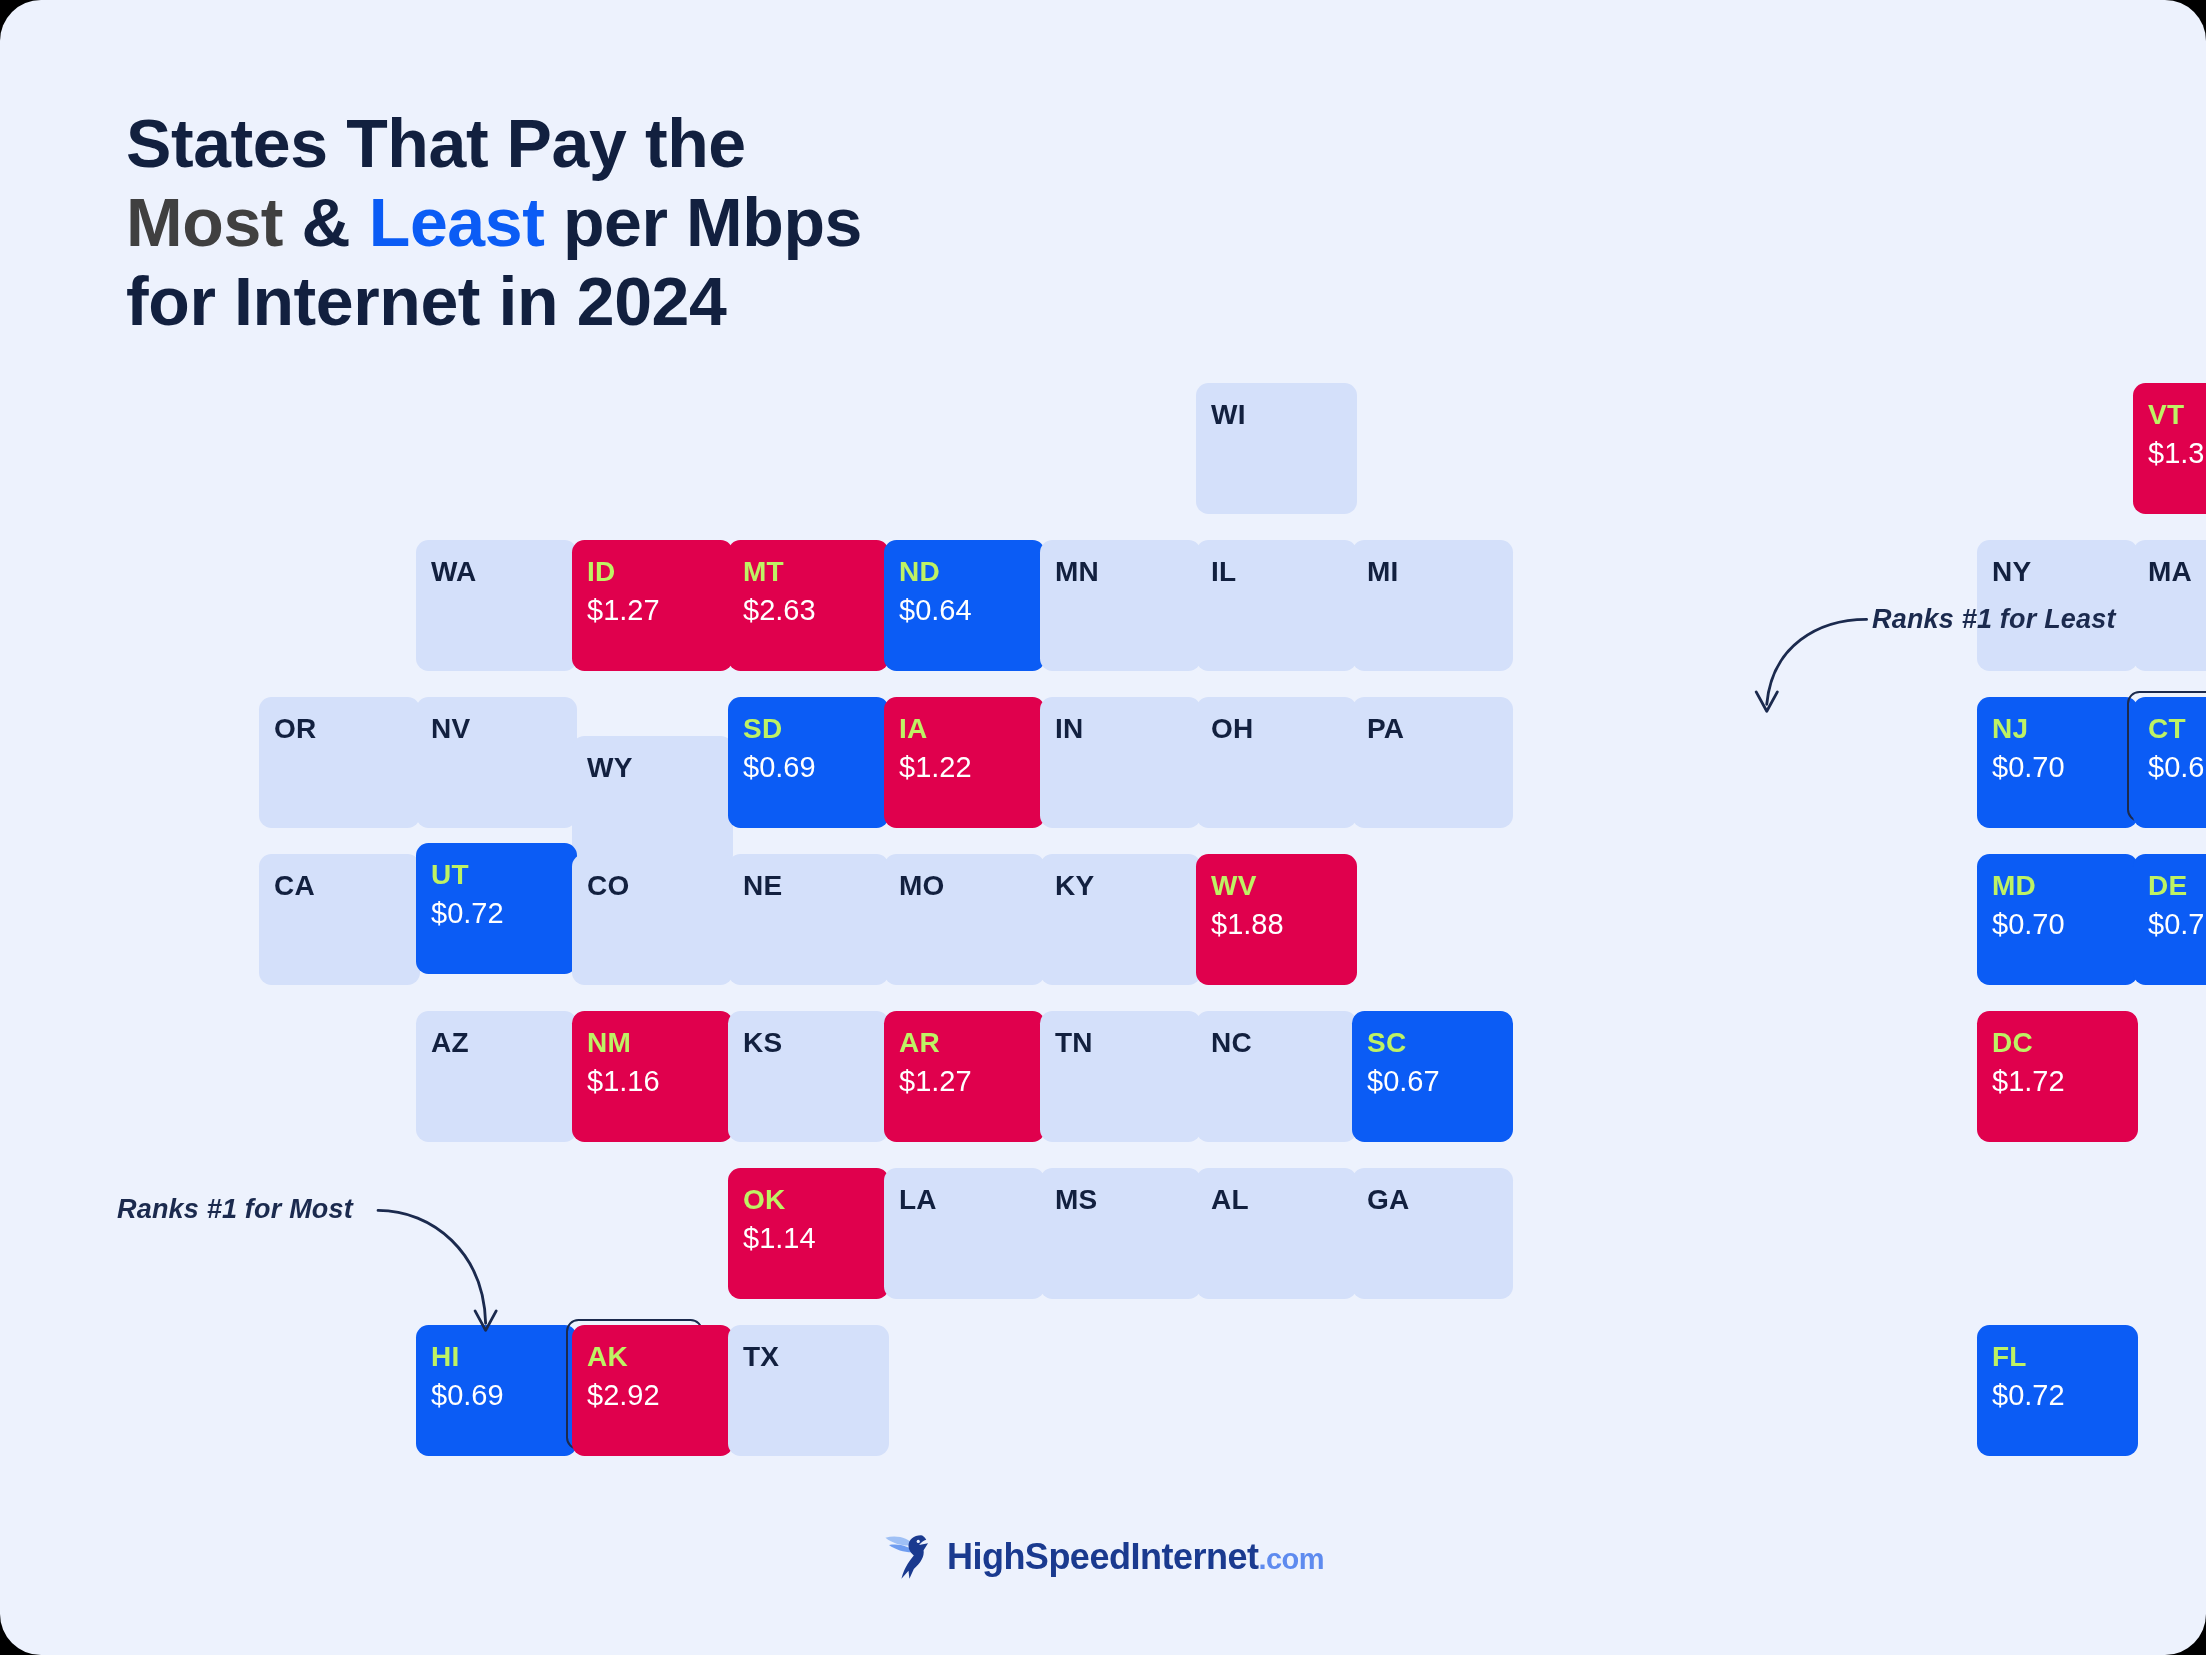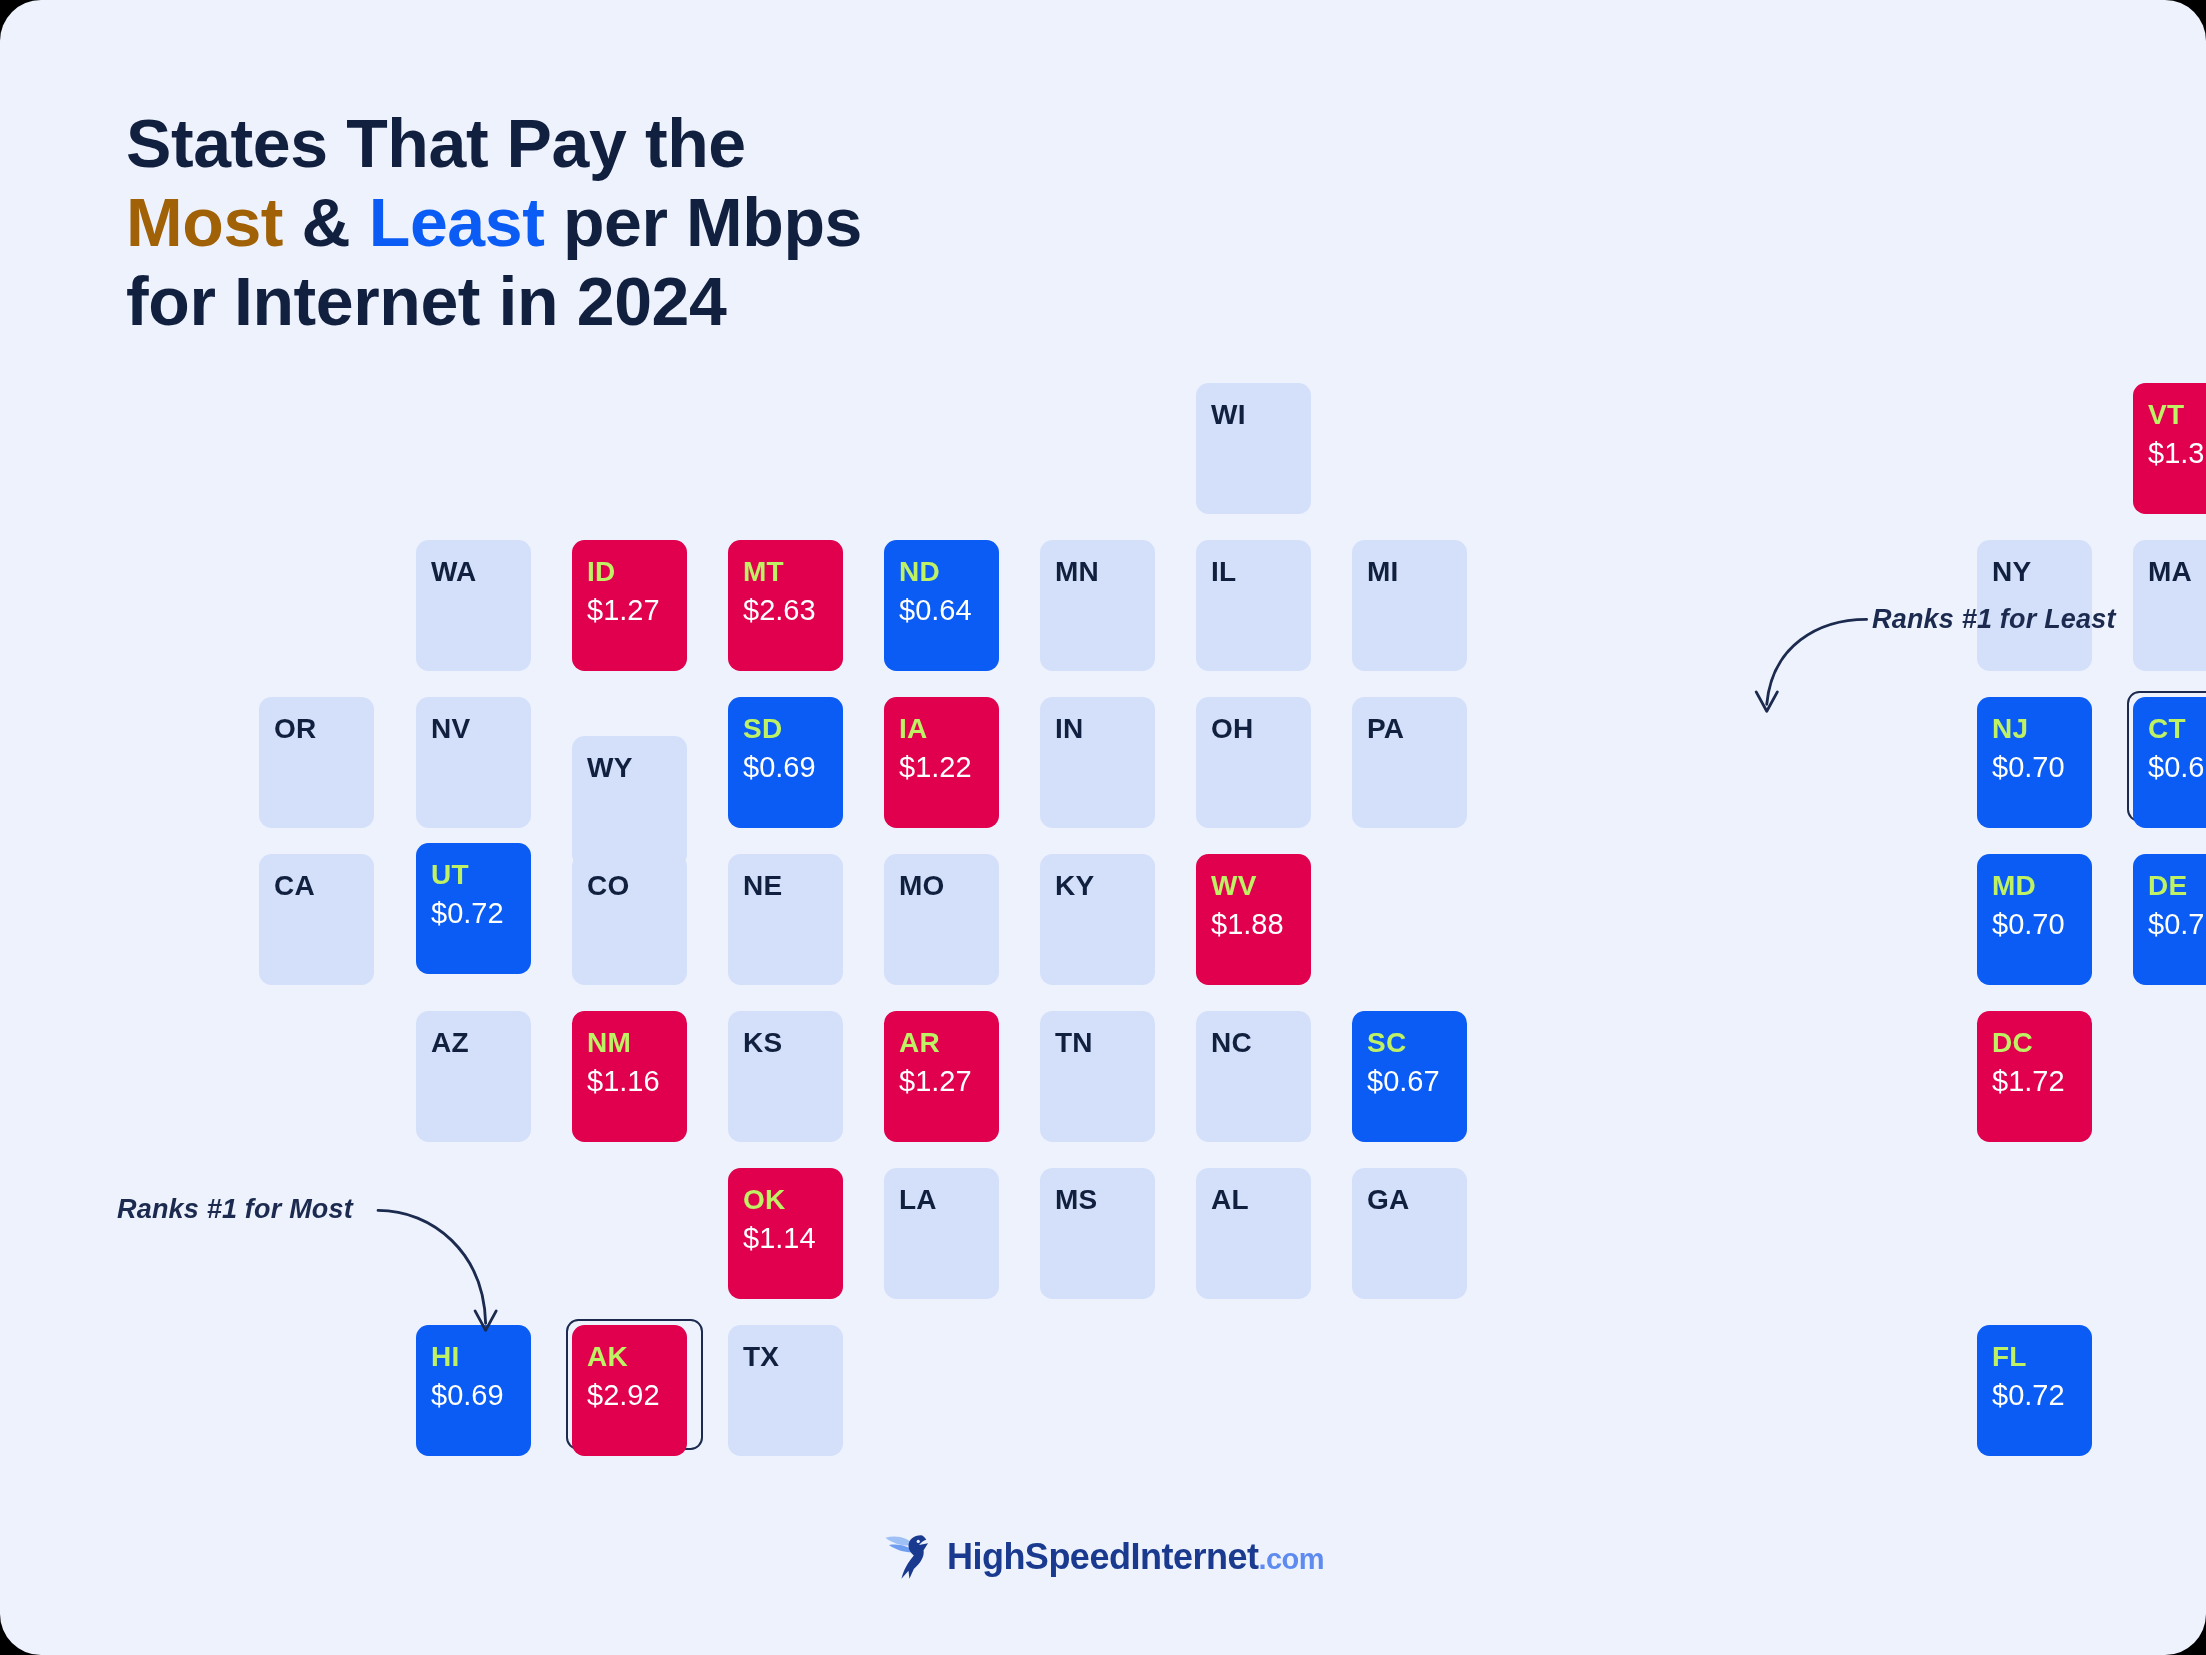--- a/index.html
+++ b/index.html
@@ -12,27 +12,27 @@
     background:#EDF2FD;border-radius:41px;overflow:hidden;
   }
 
   
   #title{
     position:absolute;left:126px;top:104px;
     font-size:68px;font-weight:700;line-height:1.16;
     color:#12203F;letter-spacing:-0.4px;white-space:nowrap;
   }
   #title .ln{display:block;}
-  .c-most{color:#a16207;}
+  .c-most{color:#404040;}
   .c-least{color:#0B5CF5;}
 
   
   #grid{position:absolute;left:0;top:0;width:2206px;height:1655px;}
   .tile{
-    position:absolute;width:115px;height:131px;border-radius:12.4px;
+    position:absolute;width:161px;height:131px;border-radius:12.4px;
     box-sizing:border-box;background:#D4E0FA;
   }
   .tile.most{background:#E0004D;}
   .tile.least{background:#0B5CF5;}
   .tile .ab{
     position:absolute;left:15px;top:17.6px;
     font-size:28px;font-weight:700;color:#12203F;line-height:1;
     letter-spacing:0.2px;
   }
   .tile.most .ab,.tile.least .ab{color:#bef264;}

